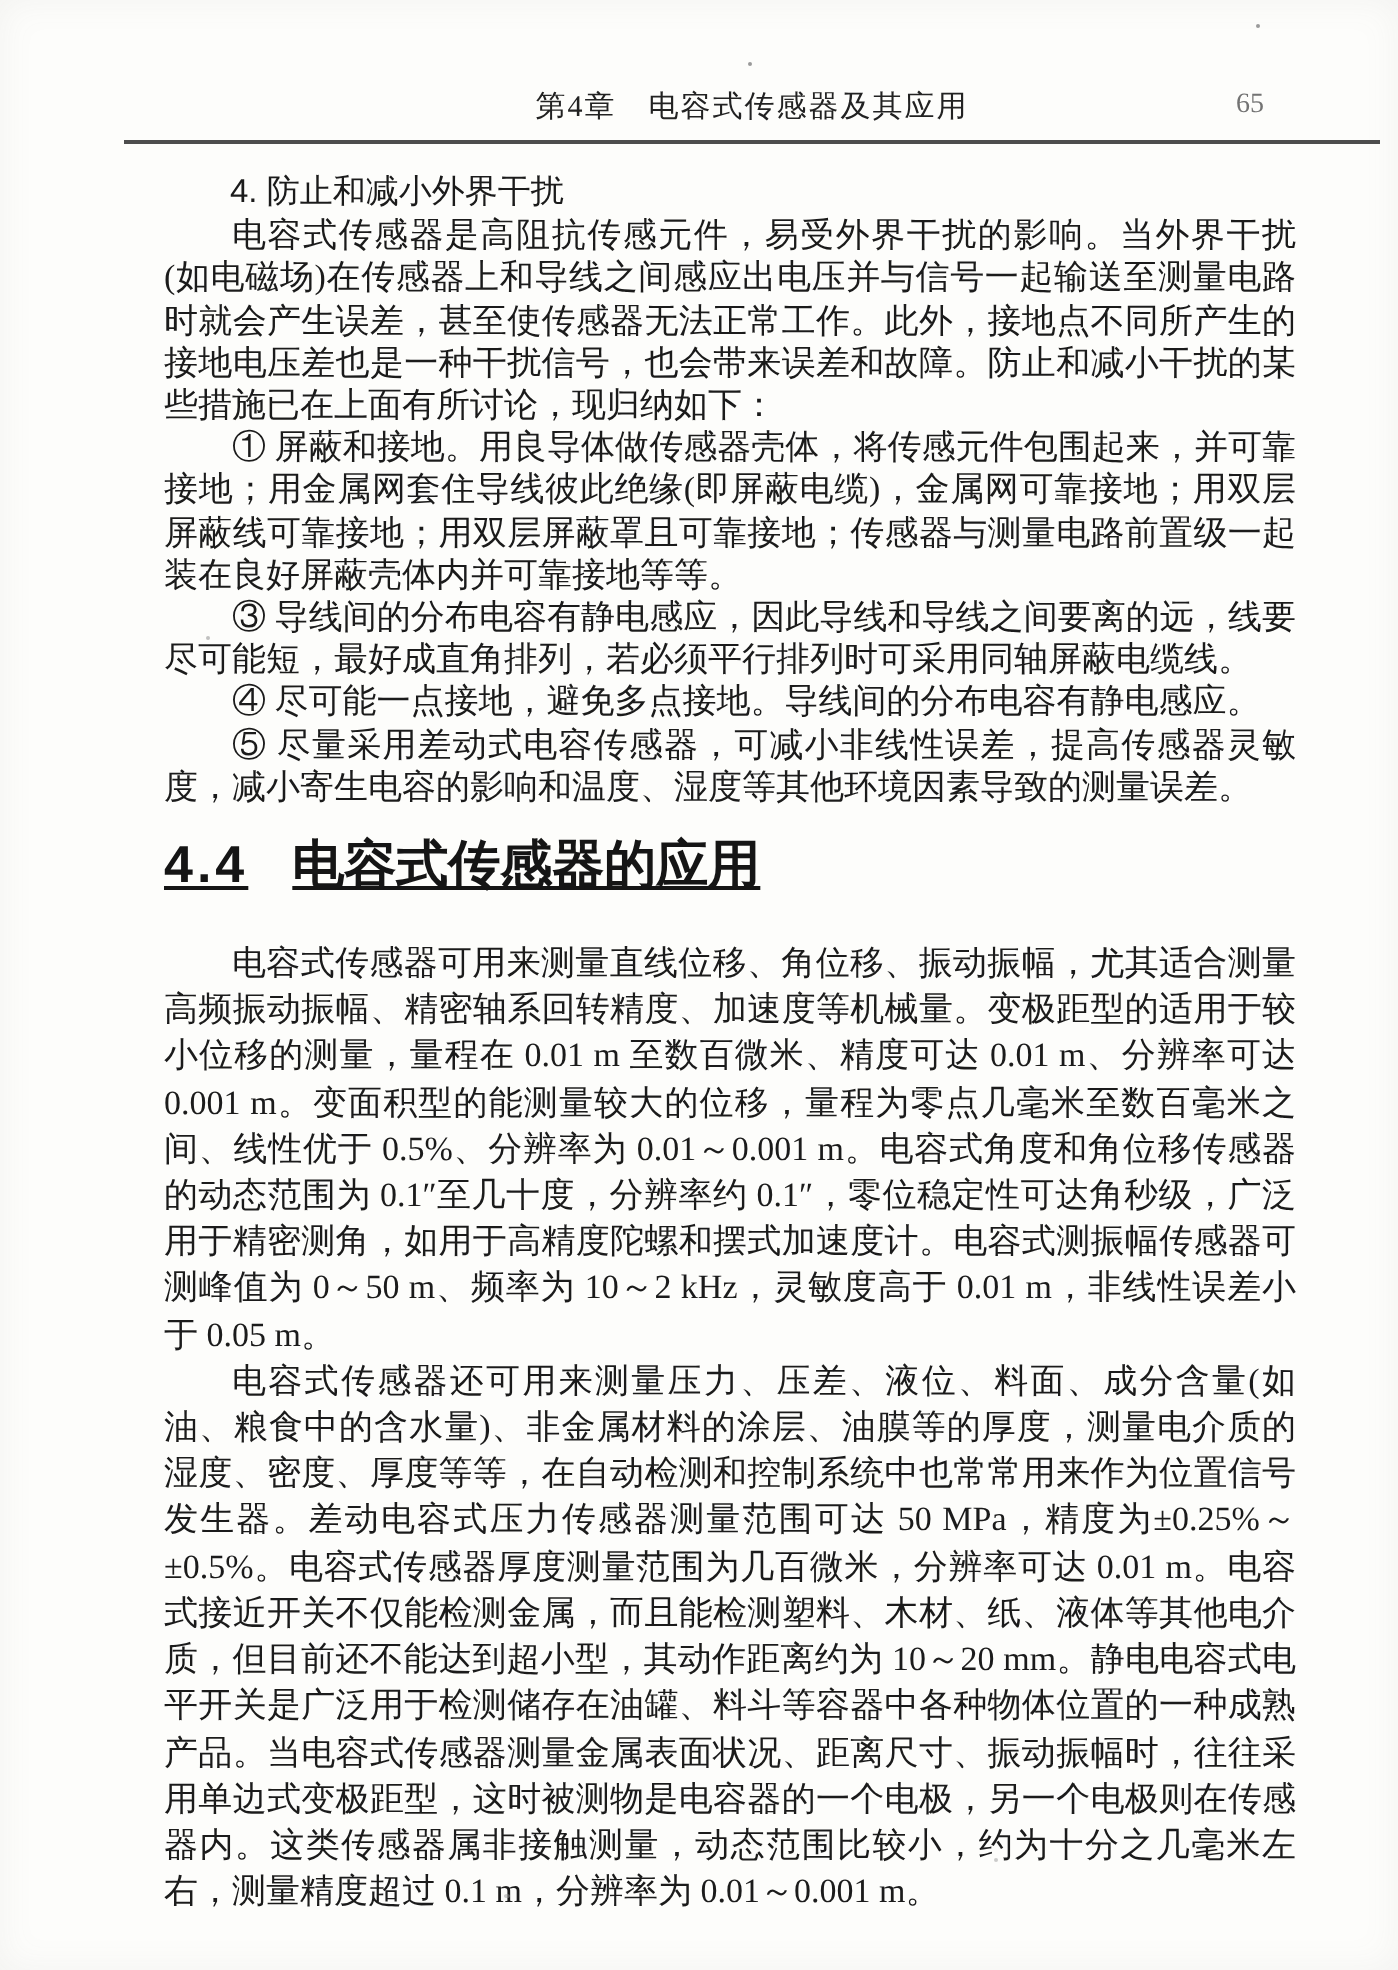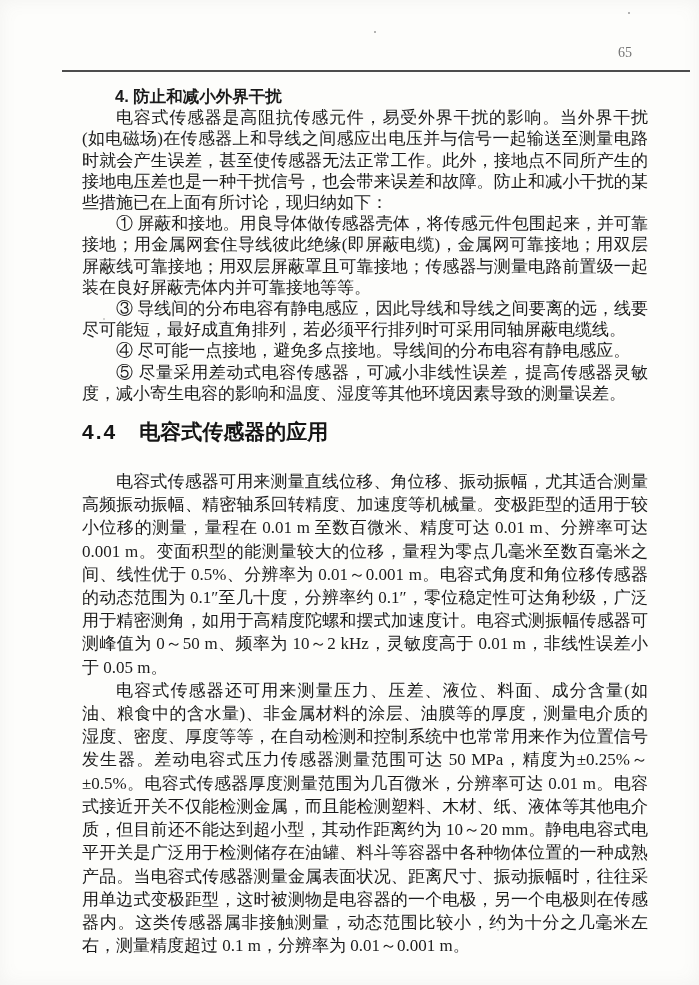--- a/index.html
+++ b/index.html
@@ -48,33 +48,34 @@
     left: 82px;
     width: 566px;
     font-size: 17px;
     text-align: justify;
   }
   .block-a { line-height: 21.2px; }
   .block-b { line-height: 23.2px; }
   .content-area p { margin: 0; }
   .indent { text-indent: 2em; font-family: Liberation Serif, serif; }
   .subheading {
-    font-weight: bold;
+    font-weight: normal;
     text-indent: 2em;
     font-family: "Liberation Sans", "DejaVu Sans", sans-serif;
     font-size: 16.5px;
   }
   .section-heading {
     margin: 14px 0 24px 0;
     font-family: "Liberation Sans", "DejaVu Sans", sans-serif;
     font-weight: bold;
-    font-size: 21px;
+    font-size: 26px;
     line-height: 28px;
     color: #151515;
     text-align: left;
+    text-decoration: underline;
   }
   .section-heading .sec-num {
     margin-right: 22px;
     letter-spacing: 2px;
   }
   
   .speck {
     position: absolute;
     background: #9a9a9a;
     border-radius: 50%;
@@ -84,20 +85,21 @@
   .speck.s3 { left: 252px; top: 947px; width: 3px; height: 2px; opacity:.5; }
   .speck.s4 { left: 497px; top: 929px; width: 2px; height: 2px; opacity:.5; }
   .speck.s5 { left: 103px; top: 318px; width: 2px; height: 2px; opacity:.6; }
 </style>
 </head>
 <body>
 
 <div class="page">
 
   <div class="page-header">
+    <span class="chapter-title">第4章　电容式传感器及其应用</span>
     <span class="page-number">65</span>
   </div>
 
   <div class="content-area">
 
     <div class="block-a">
 
       <p class="subheading">4. 防止和减小外界干扰</p>
 
       <p class="indent">电容式传感器是高阻抗传感元件，易受外界干扰的影响。当外界干扰(如电磁场)在传感器上和导线之间感应出电压并与信号一起输送至测量电路时就会产生误差，甚至使传感器无法正常工作。此外，接地点不同所产生的接地电压差也是一种干扰信号，也会带来误差和故障。防止和减小干扰的某些措施已在上面有所讨论，现归纳如下：</p>

